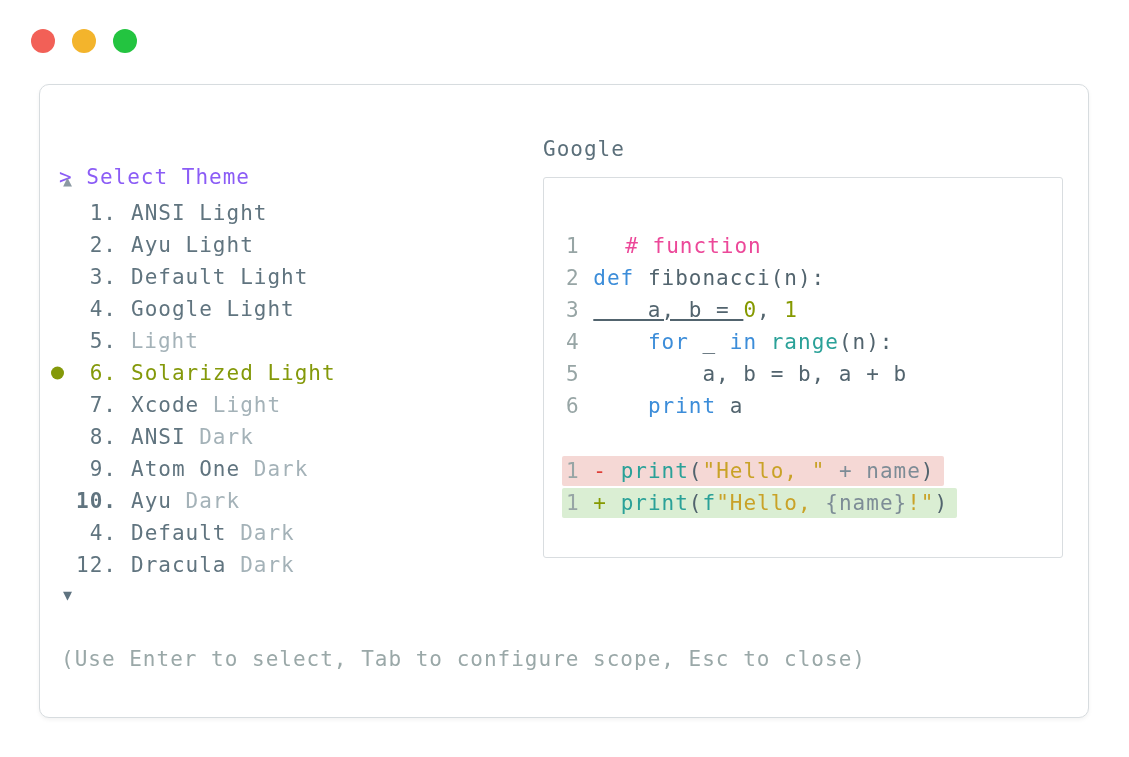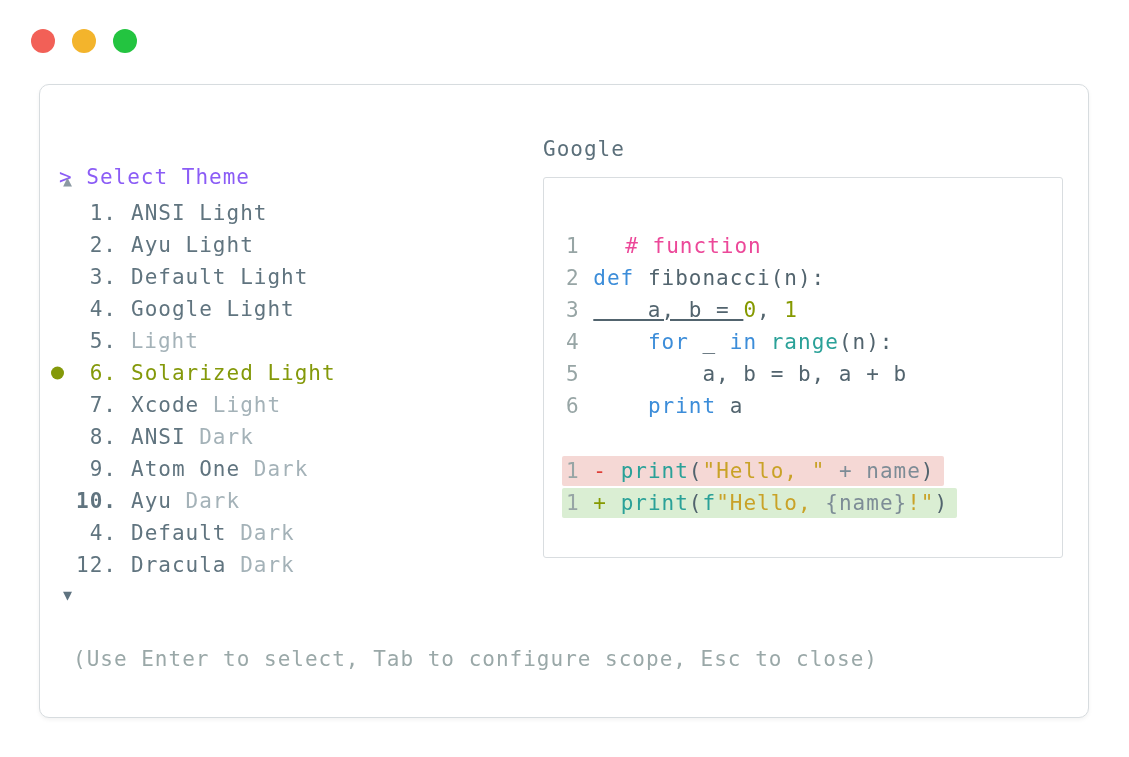--- a/index.html
+++ b/index.html
@@ -21,21 +21,21 @@
   .arrow-up { top:86px; color:#8b99a2; }
   .arrow-down { top:500px; color:#5f7380; }
 
   .theme-list { position:absolute; left:21px; top:112px; width:430px; }
   .row { position:relative; height:32px; display:flex; align-items:center; white-space:pre; }
   .row .num { display:inline-block; width:56px; text-align:right; }
   .row .name { margin-left:14px; }
   .bullet { position:absolute; left:-10px; top:50%; transform:translateY(-50%);
     width:13px; height:13px; border-radius:50%; }
 
-  .hint { position:absolute; left:33px; top:558px; line-height:32px; color:#9aa8a8; white-space:pre; }
+  .hint { position:absolute; left:21px; top:558px; line-height:32px; color:#9aa8a8; white-space:pre; }
 
   .preview-box { position:absolute; left:503px; top:92px; width:520px; height:381px;
     background:#ffffff; border:1.5px solid #d9dde0; border-radius:3px; overflow:hidden; }
   .code { position:absolute; left:22px; top:52px; }
   .codeline { height:32px; line-height:32px; white-space:pre; }
   .codeline span { white-space:pre; }
   .diffbg { display:inline-block; height:30px; line-height:30px; vertical-align:middle;
     border-radius:2px; padding:0 9px 0 4px; margin-left:-4px; }
 </style>
 </head>

